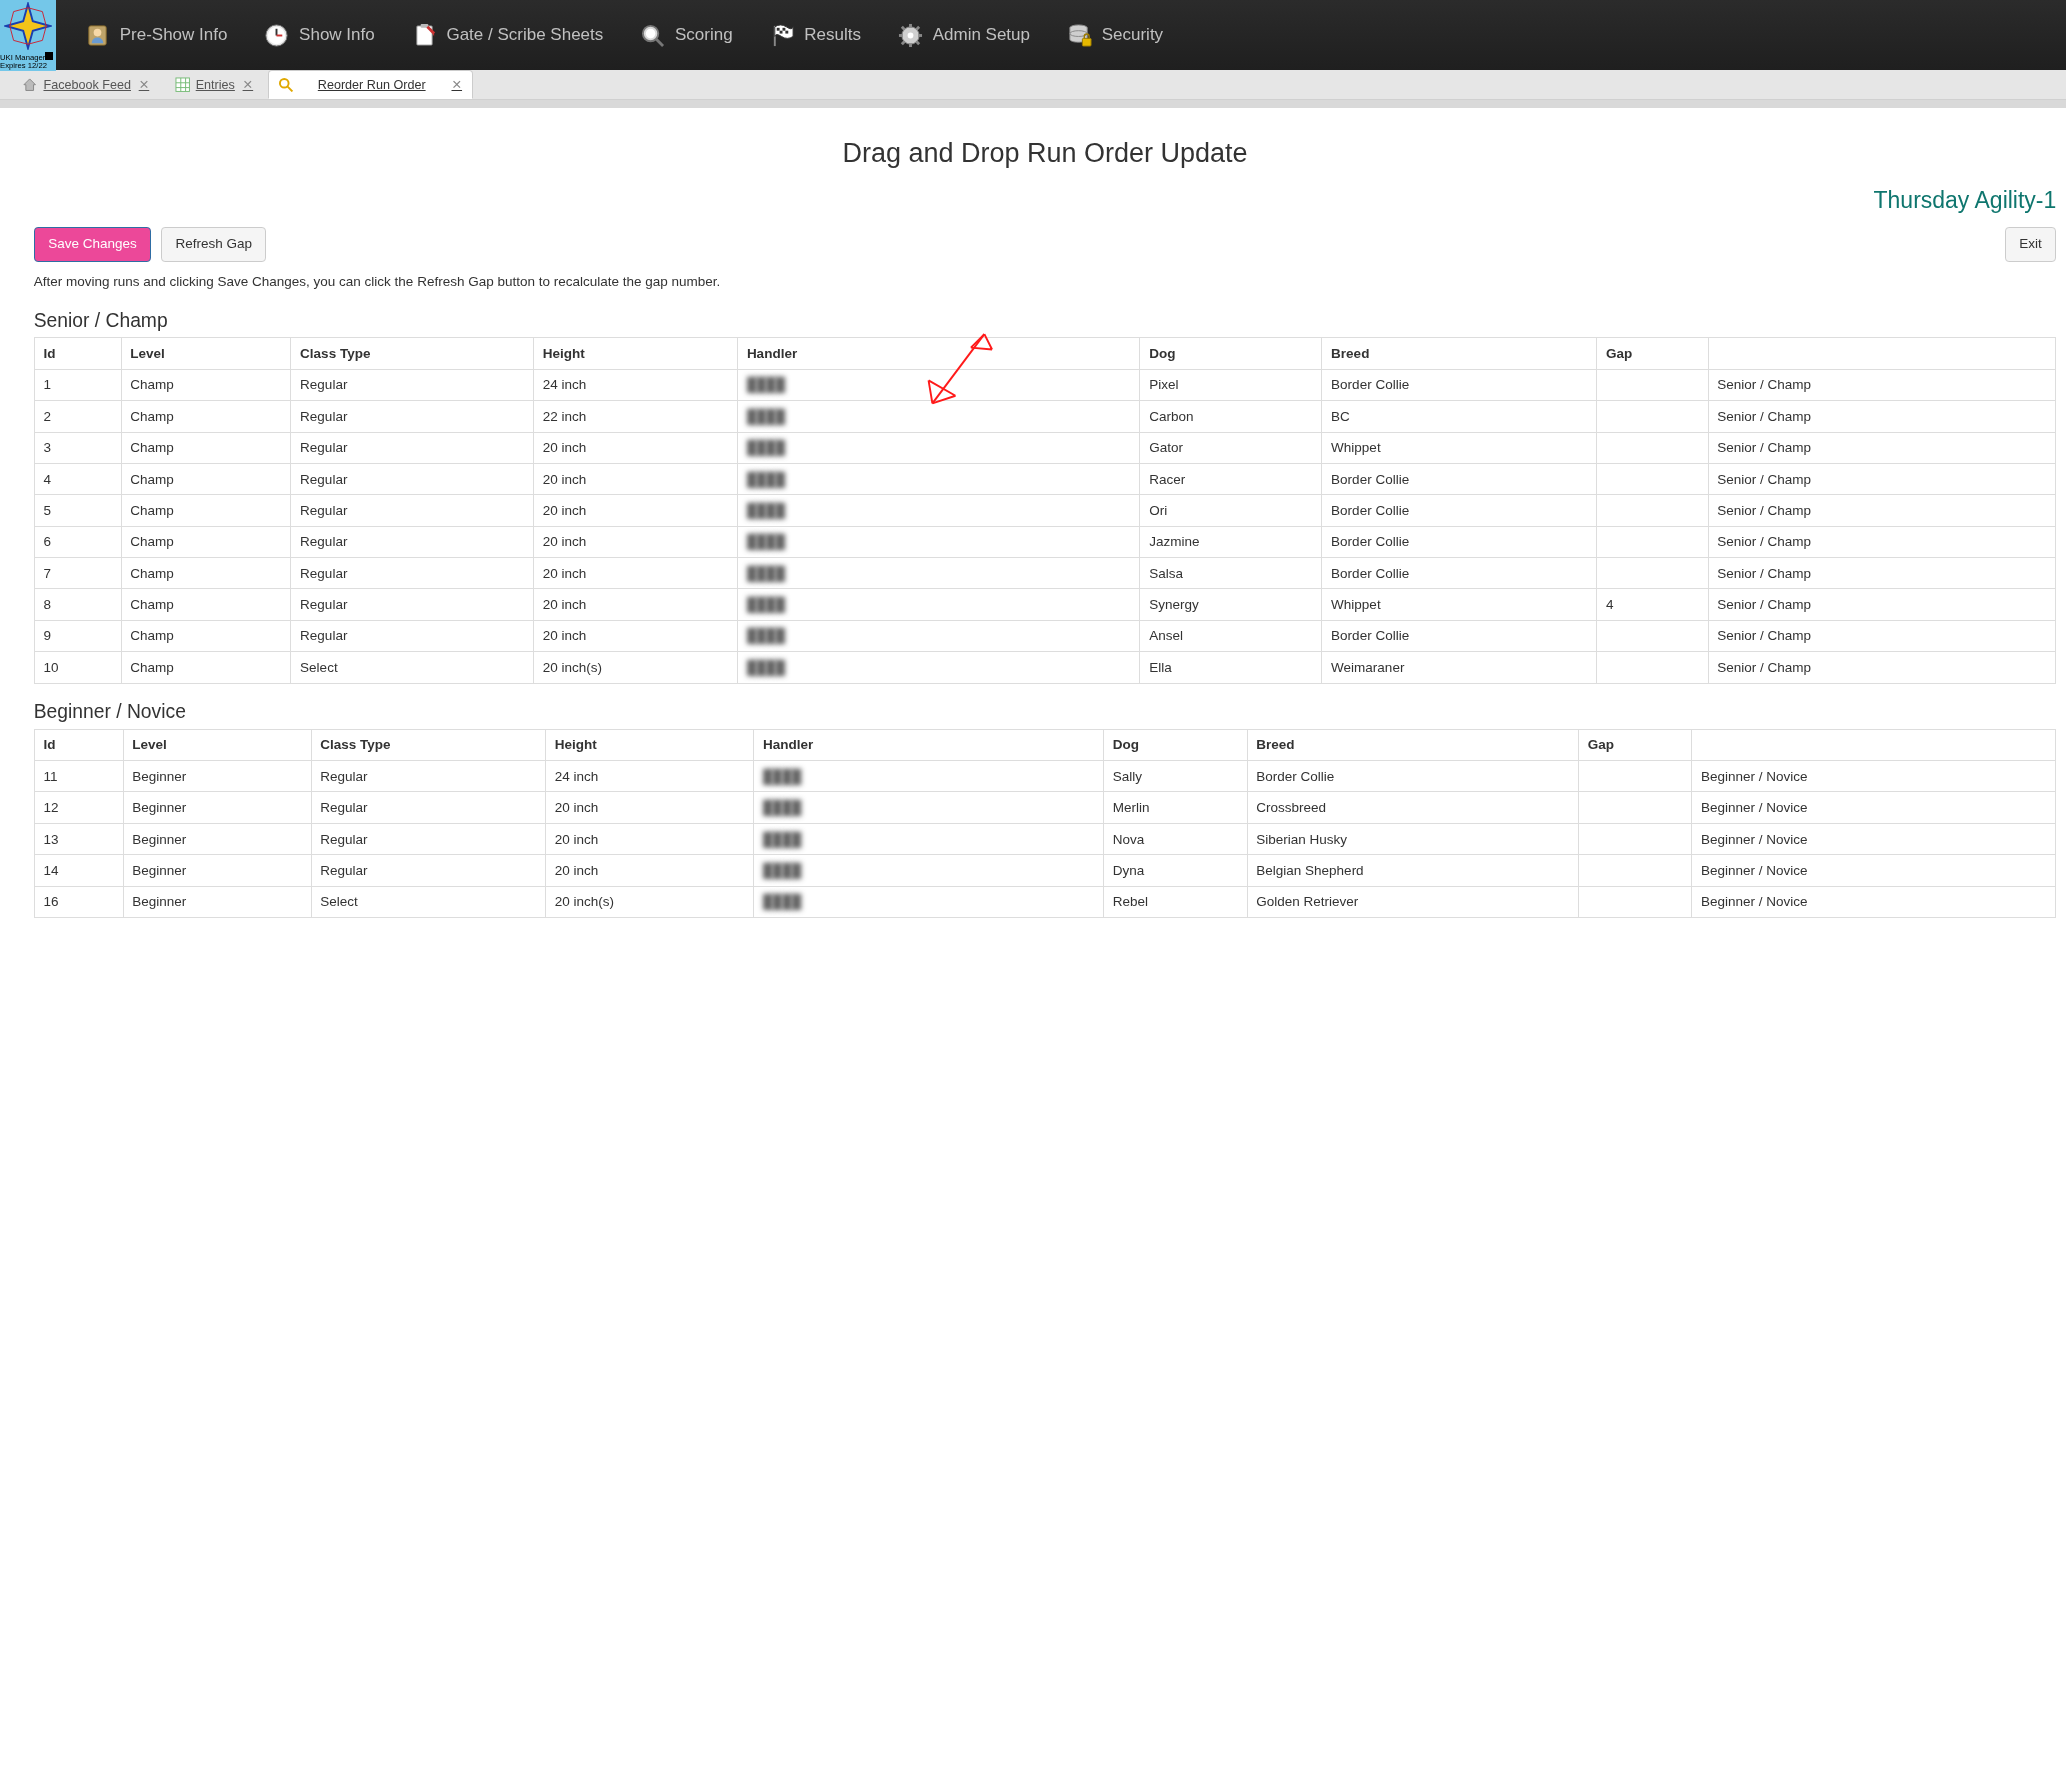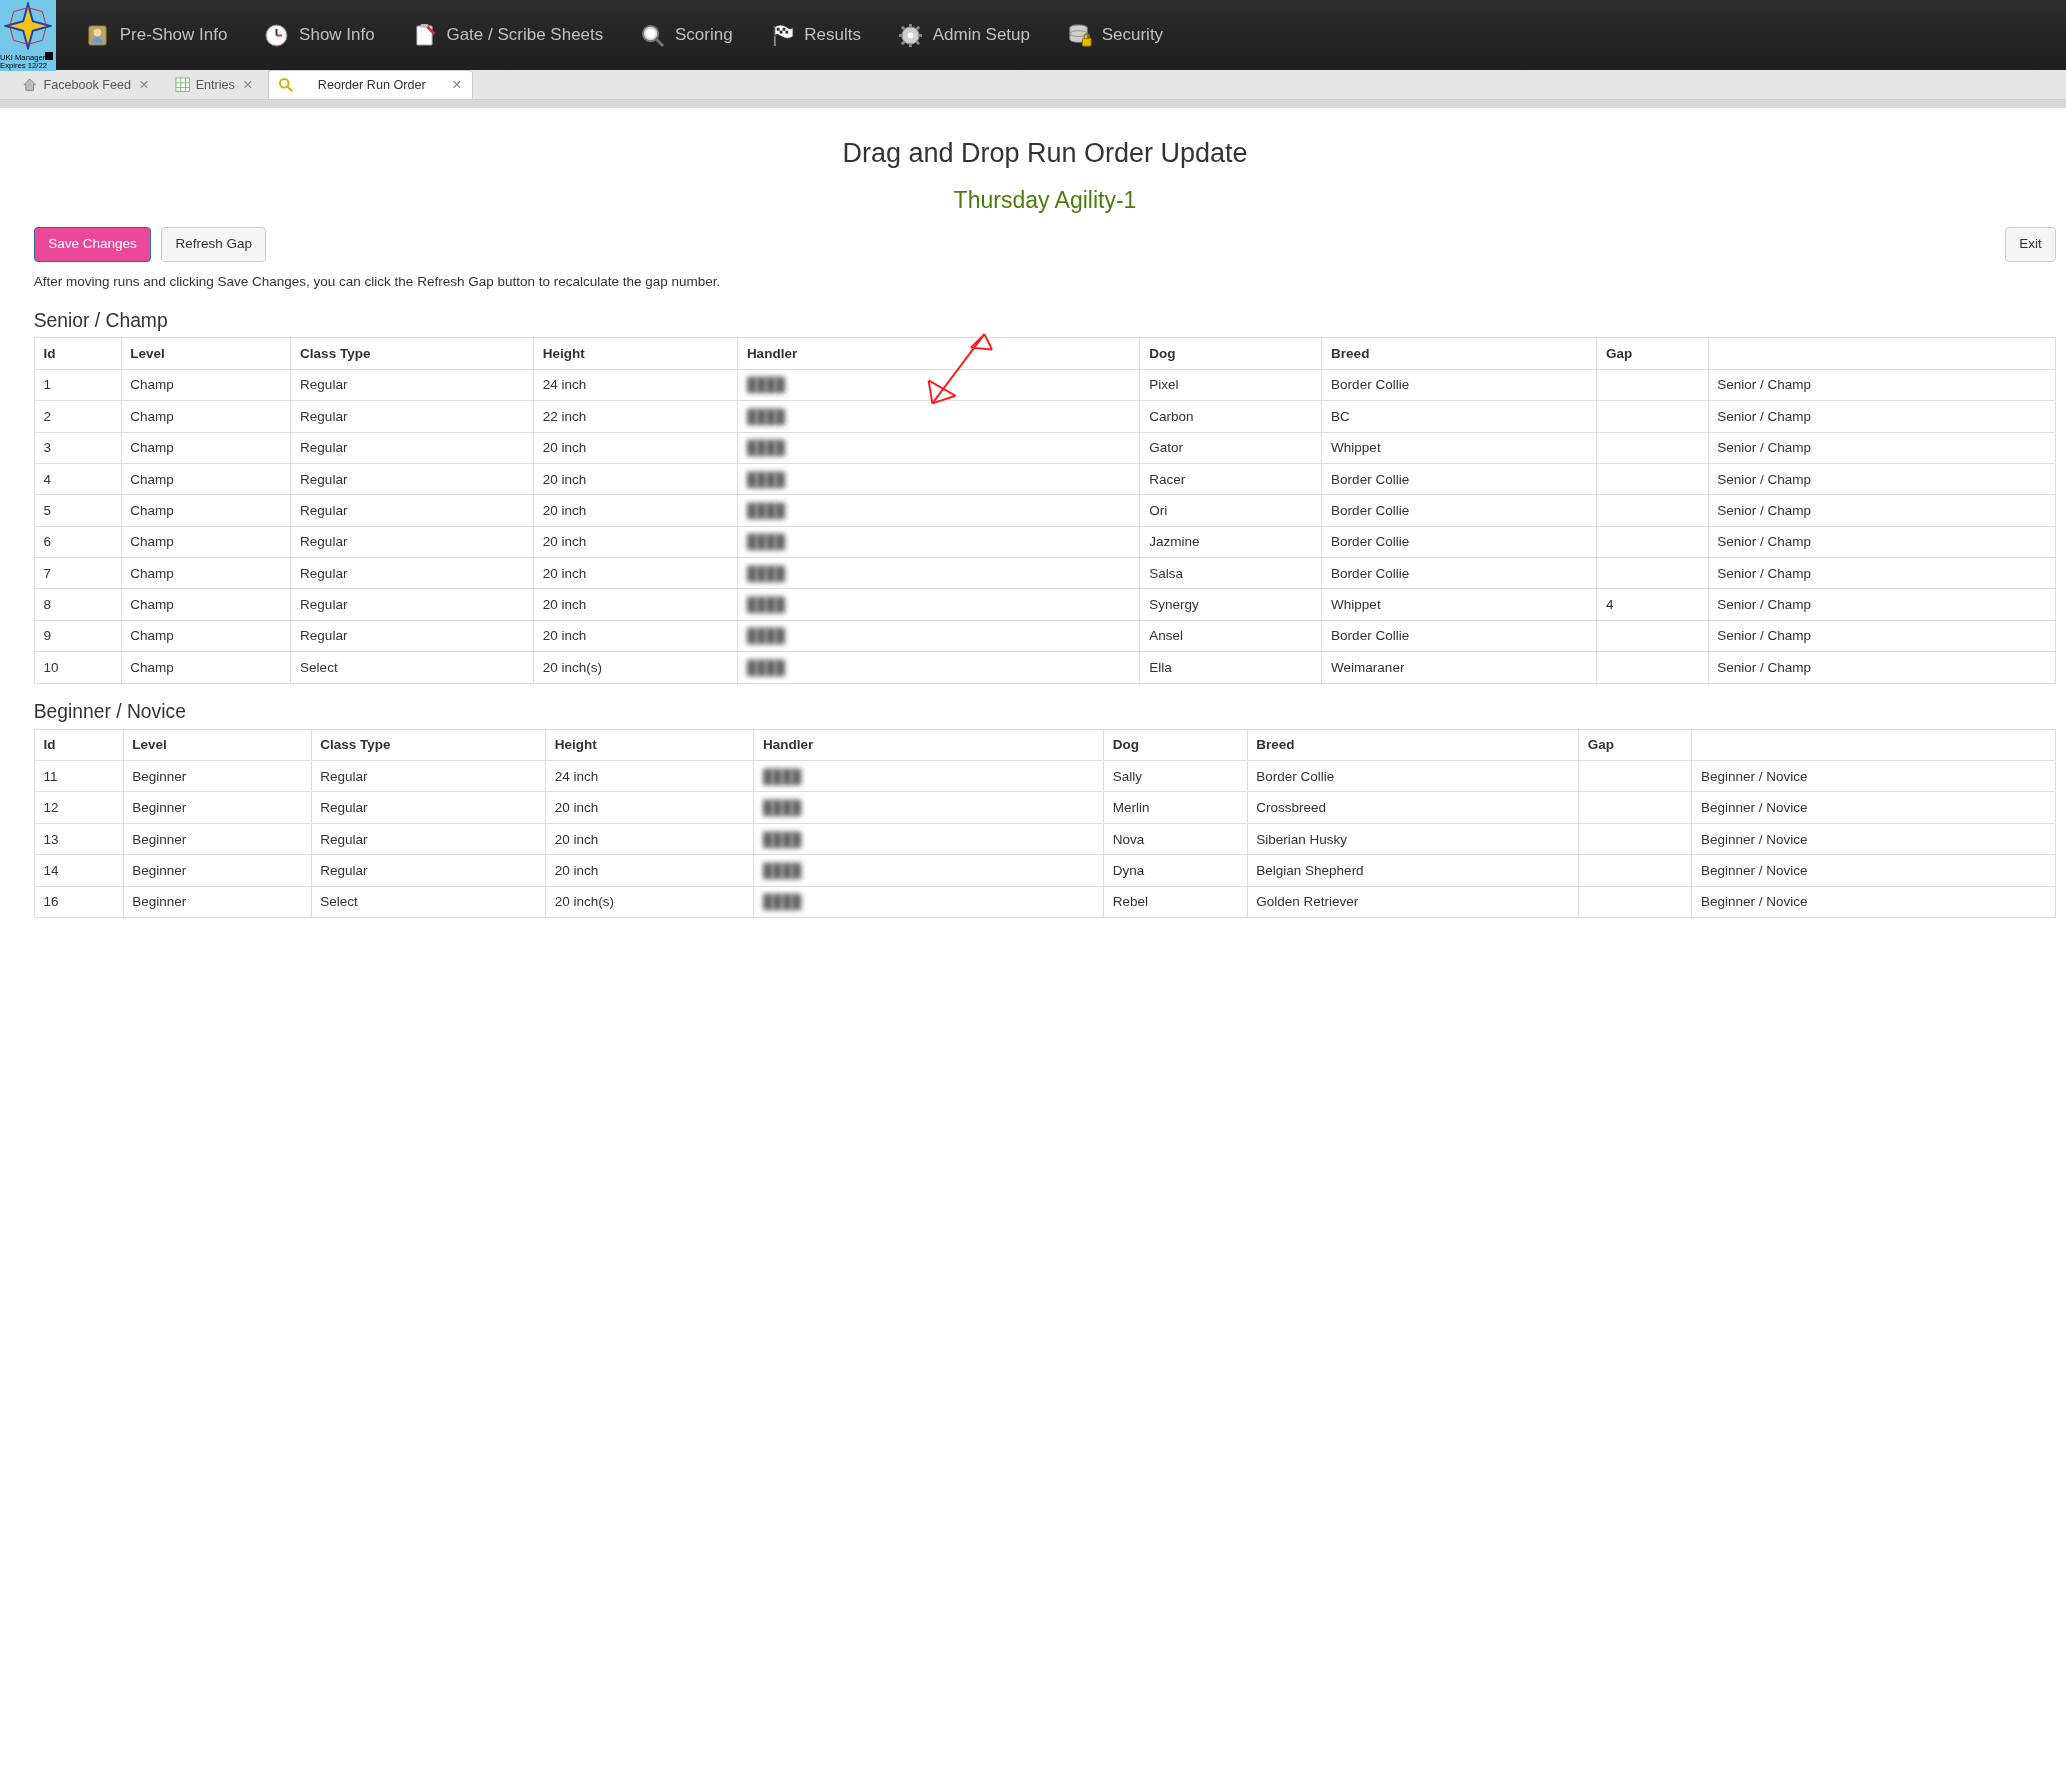--- a/index.html
+++ b/index.html
@@ -85,20 +85,21 @@
     display: flex;
     align-items: center;
     padding: 0 9.7px;
     gap: 5.8px;
     border: 1px solid transparent;
     margin-right: 3.9px;
     font-size: 12.6px;
     color: #555;
     cursor: pointer;
     position: relative;
+    text-decoration: underline;
   }
   .tab.active {
     background: #fff;
     border: 1px solid #ccc;
     border-bottom-color: #fff;
     border-radius: 3.9px 3.9px 0 0;
     color: #333;
     font-weight: 500;
     gap: 24px;
   }
@@ -125,23 +126,23 @@
   h1.page-title {
     font-size: 27px;
     font-weight: 400;
     text-align: center;
     margin: 21px 0 7.7px 0;
     color: #333;
   }
   h2.page-subtitle {
     font-size: 23px;
     font-weight: 400;
-    text-align: center;
+    text-align: right;
     margin: 17.4px 0 13.5px 0;
-    color: #4d7c0f;
+    color: #0f766e;
   }
   .btn-row {
     display: flex;
     align-items: center;
     gap: 9.7px;
     margin: 5.8px 0 11.6px 0;
   }
   .btn {
     display: inline-block;
     padding: 6.8px 13.5px;

